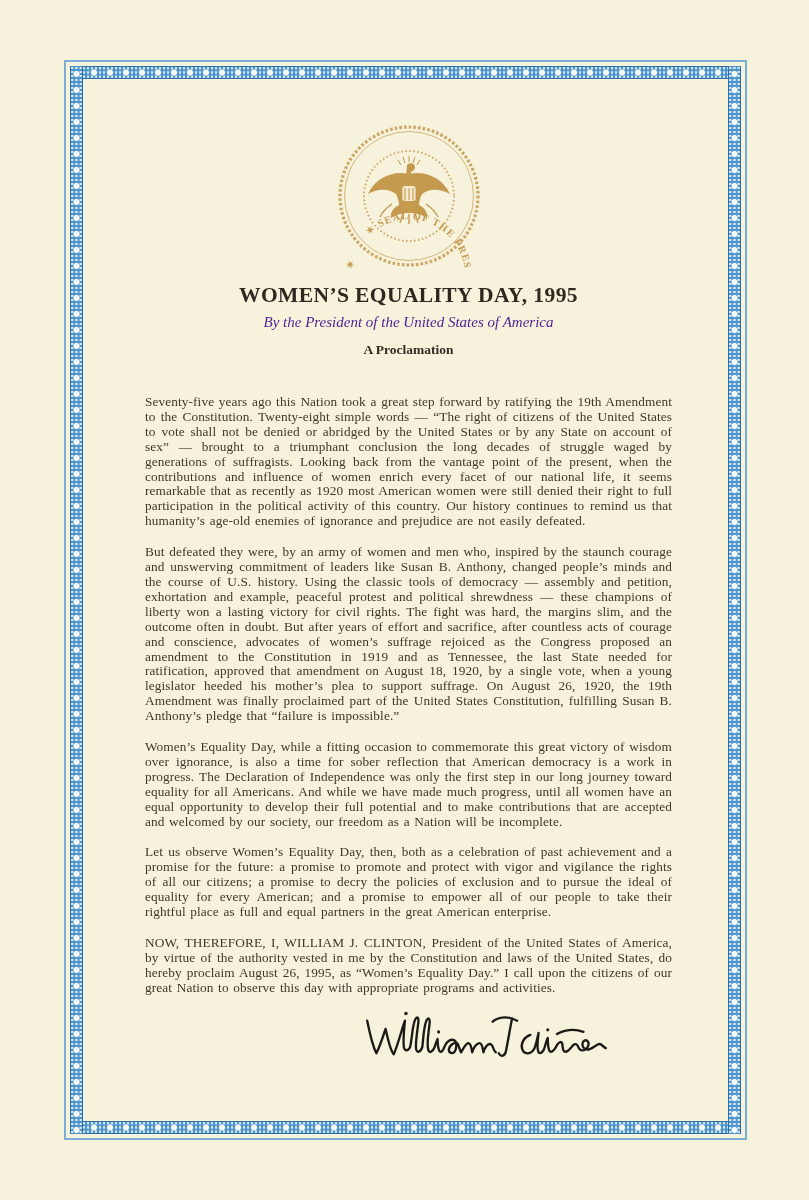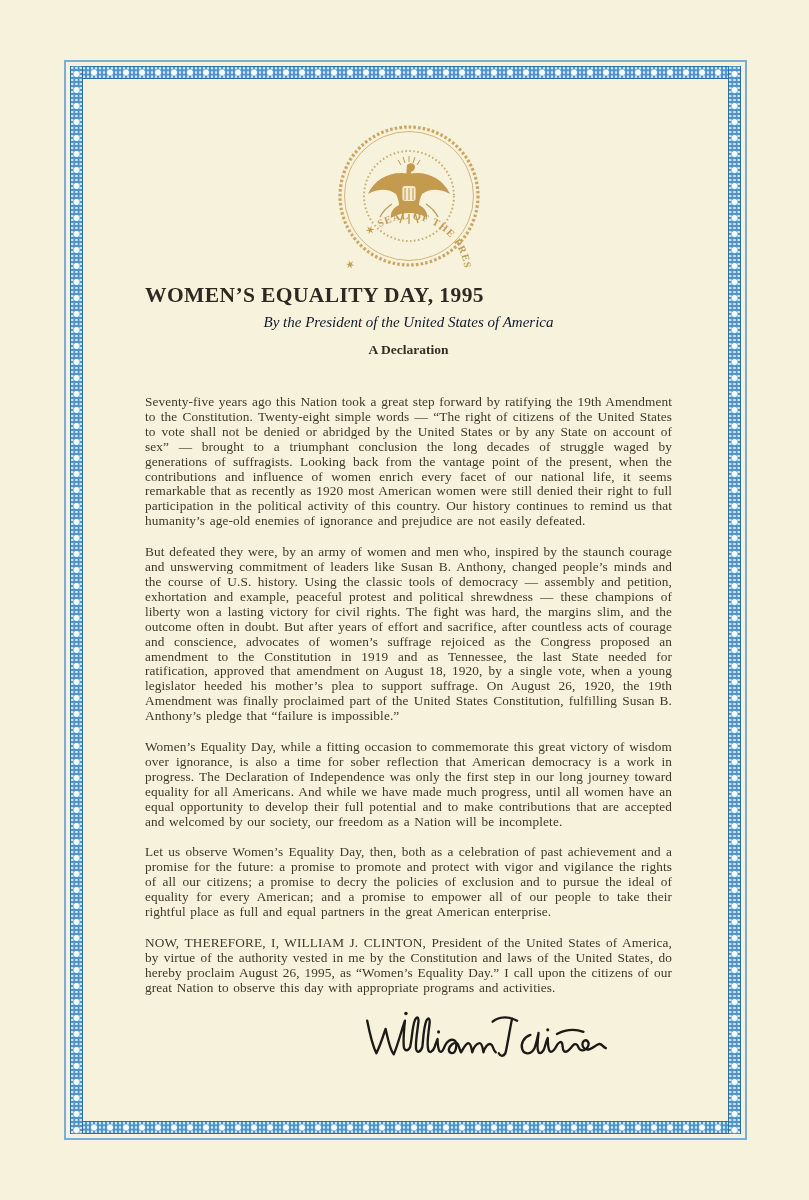--- a/index.html
+++ b/index.html
@@ -42,26 +42,26 @@
 
   
   .content{
     position:absolute;left:145px;top:0;width:527px;
   }
   .seal-wrap{
     margin:122px auto 0 auto;width:148px;height:148px;
     display:flex;align-items:center;justify-content:center;
   }
   .title{
-    margin:13px 0 0 0;text-align:left;
+    margin:13px 0 0 0;text-align:center;
     font-size:21.5px;font-weight:bold;letter-spacing:.4px;color:#2e2920;
   }
   .subtitle{
     margin:6px 0 0 0;text-align:center;
-    font-size:15px;font-style:italic;color:#0f172a;
+    font-size:15px;font-style:italic;color:#4c1d95;
   }
   .proclamation{
     margin:11px 0 0 0;text-align:center;
     font-size:13.5px;font-weight:bold;color:#332d24;
   }
   .bodytext{margin-top:37px;}
   .bodytext p{
     margin:16px 0 7px 0;
     font-size:13.3px;line-height:14.9px;
     text-align:justify;
@@ -115,21 +115,21 @@
             <path d="M-6,17 L-9,27 M0,18 L0,28 M6,17 L9,27"></path>
             <path d="M-17,8 C-23,12 -27,17 -29,21"></path>
             <path d="M17,8 C23,12 27,17 29,21"></path>
           </g>
         </g>
       </svg>
     </div>
 
     <h1 class="title">WOMEN’S EQUALITY DAY, 1995</h1>
     <div class="subtitle">By the President of the United States of America</div>
-    <div class="proclamation">A Declaration</div>
+    <div class="proclamation">A Proclamation</div>
 
     <div class="bodytext">
       <p>Seventy-five years ago this Nation took a great step forward by ratifying the 19th Amendment to the Constitution. Twenty-eight simple words — “The right of citizens of the United States to vote shall not be denied or abridged by the United States or by any State on account of sex” — brought to a triumphant conclusion the long decades of struggle waged by generations of suffragists. Looking back from the vantage point of the present, when the contributions and influence of women enrich every facet of our national life, it seems remarkable that as recently as 1920 most American women were still denied their right to full participation in the political activity of this country. Our history continues to remind us that humanity’s age-old enemies of ignorance and prejudice are not easily defeated.</p>
       <p>But defeated they were, by an army of women and men who, inspired by the staunch courage and unswerving commitment of leaders like Susan B. Anthony, changed people’s minds and the course of U.S. history. Using the classic tools of democracy — assembly and petition, exhortation and example, peaceful protest and political shrewdness — these champions of liberty won a lasting victory for civil rights. The fight was hard, the margins slim, and the outcome often in doubt. But after years of effort and sacrifice, after countless acts of courage and conscience, advocates of women’s suffrage rejoiced as the Congress proposed an amendment to the Constitution in 1919 and as Tennessee, the last State needed for ratification, approved that amendment on August 18, 1920, by a single vote, when a young legislator heeded his mother’s plea to support suffrage. On August 26, 1920, the 19th Amendment was finally proclaimed part of the United States Constitution, fulfilling Susan B. Anthony’s pledge that “failure is impossible.”</p>
       <p>Women’s Equality Day, while a fitting occasion to commemorate this great victory of wisdom over ignorance, is also a time for sober reflection that American democracy is a work in progress. The Declaration of Independence was only the first step in our long journey toward equality for all Americans. And while we have made much progress, until all women have an equal opportunity to develop their full potential and to make contributions that are accepted and welcomed by our society, our freedom as a Nation will be incomplete.</p>
       <p>Let us observe Women’s Equality Day, then, both as a celebration of past achievement and a promise for the future: a promise to promote and protect with vigor and vigilance the rights of all our citizens; a promise to decry the policies of exclusion and to pursue the ideal of equality for every American; and a promise to empower all of our people to take their rightful place as full and equal partners in the great American enterprise.</p>
       <p>NOW, THEREFORE, I, WILLIAM J. CLINTON, President of the United States of America, by virtue of the authority vested in me by the Constitution and laws of the United States, do hereby proclaim August 26, 1995, as “Women’s Equality Day.” I call upon the citizens of our great Nation to observe this day with appropriate programs and activities.</p>
     </div>
 
     <div class="sig-wrap" role="img" aria-label="William J Clinton">

